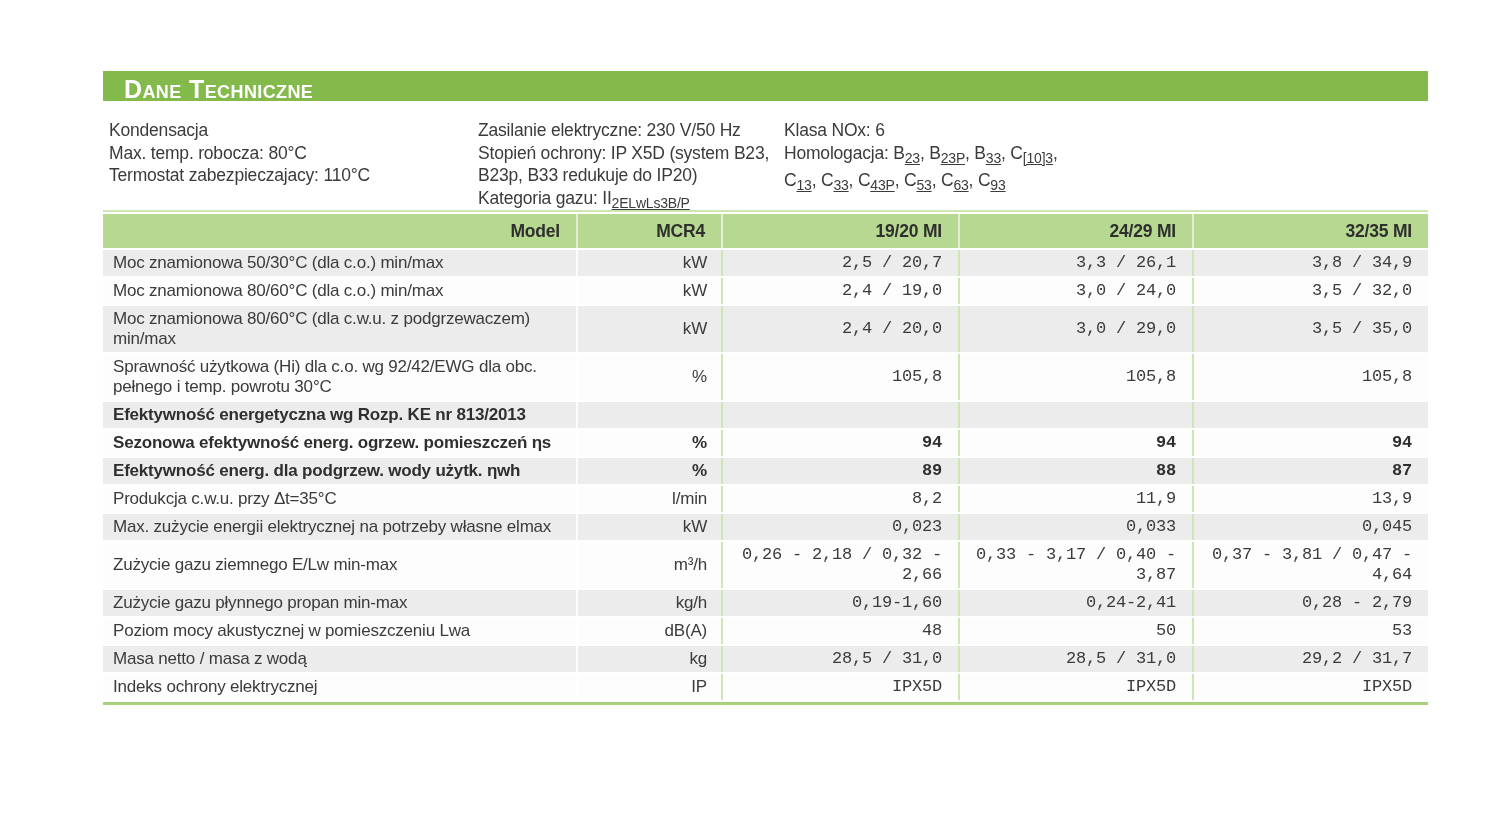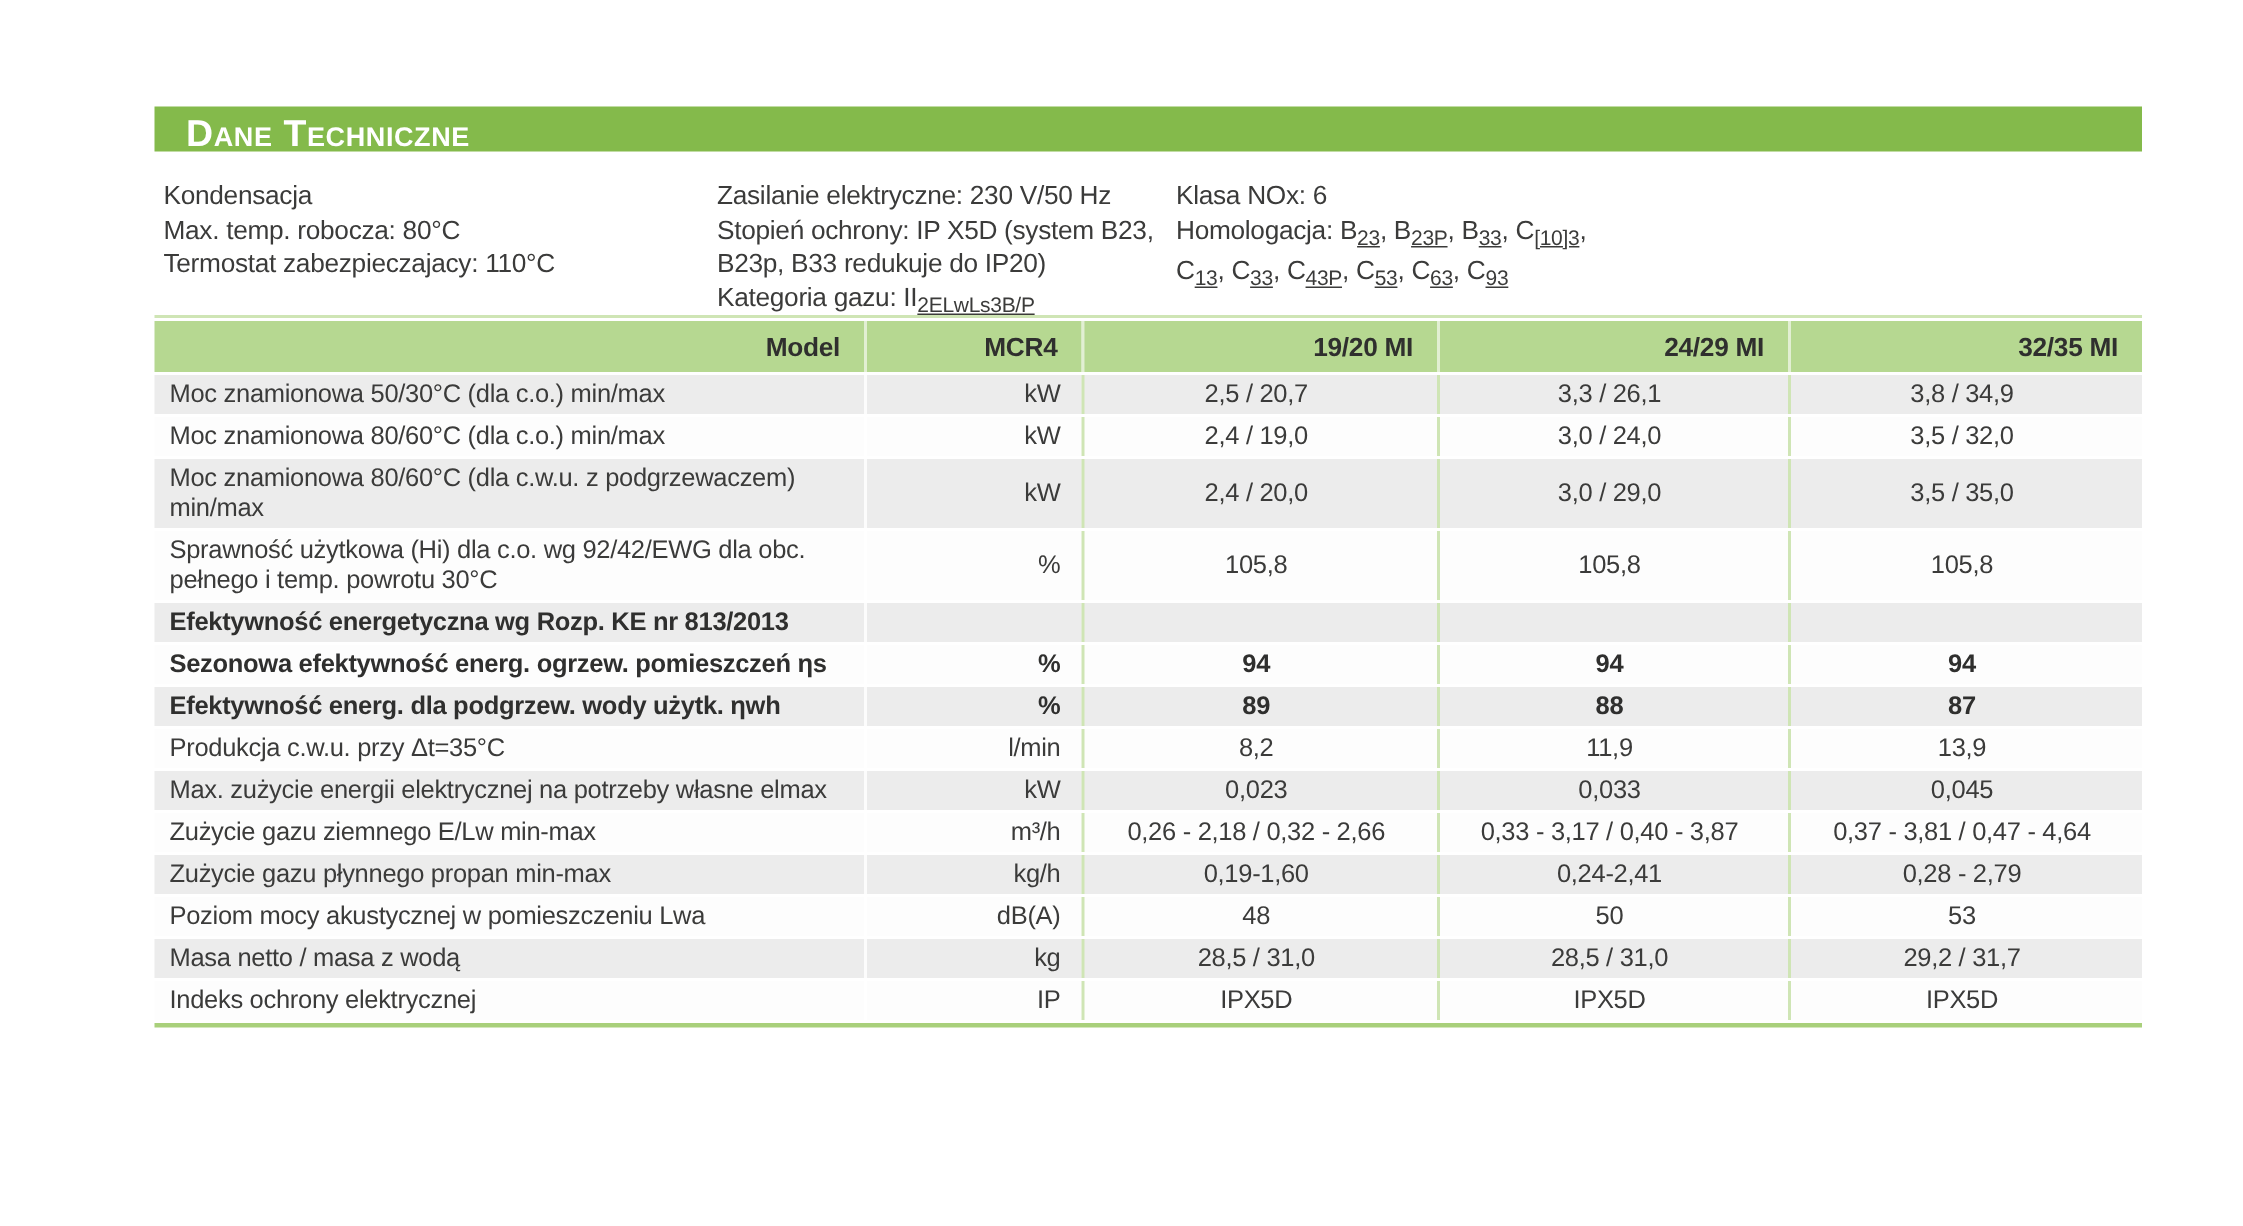--- a/index.html
+++ b/index.html
@@ -46,21 +46,21 @@
     background:var(--header-green);font-weight:bold;color:#2f2f2e;
     height:34px;padding:0 16px 0 10px;text-align:right;font-size:17.5px;
   }
   thead th.h0{text-align:right;}
   thead th.h1,thead th.h2,thead th.h3,thead th.h4{border-left:2px solid rgba(255,255,255,0.6);}
   tbody td{
     padding:3px 16px 3px 10px;line-height:20px;vertical-align:middle;
   }
   tbody td.c0{text-align:left;white-space:pre-line;padding-right:6px;}
   tbody td.c1{text-align:right;padding-right:14px;}
-  tbody td.c2,tbody td.c3,tbody td.c4{text-align:center;}
+  tbody td.c2,tbody td.c3,tbody td.c4{text-align:right;font-family:Liberation Mono, monospace;}
   tbody td.c1{border-left:2px solid rgba(255,255,255,0.85);}
   tbody td.c2,tbody td.c3,tbody td.c4{border-left:2px solid var(--divider-green);}
   tbody tr:nth-child(odd) td{background:var(--row-gray);}
   tbody tr:nth-child(even) td{background:var(--row-white);}
   tbody tr.bold td{font-weight:bold;color:#2f2f2e;}
 </style>
 </head>
 <body>
 
 <div class="banner">

